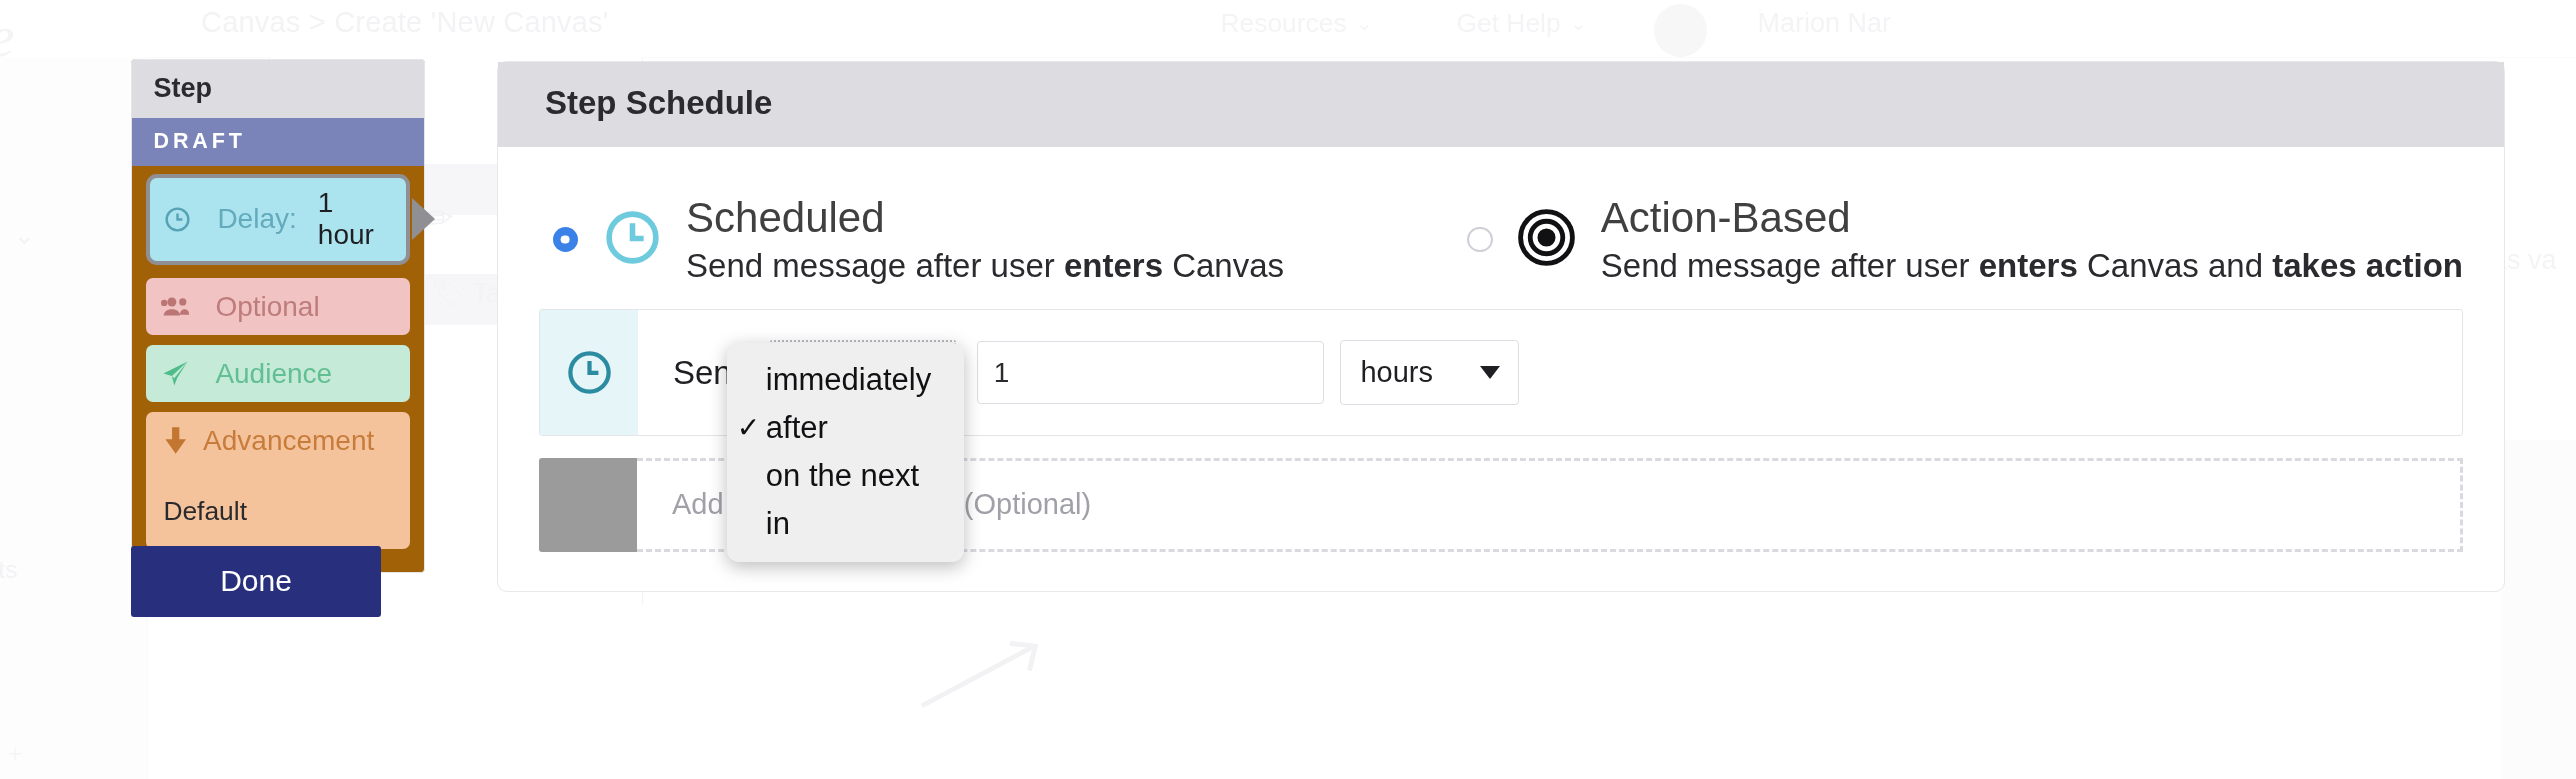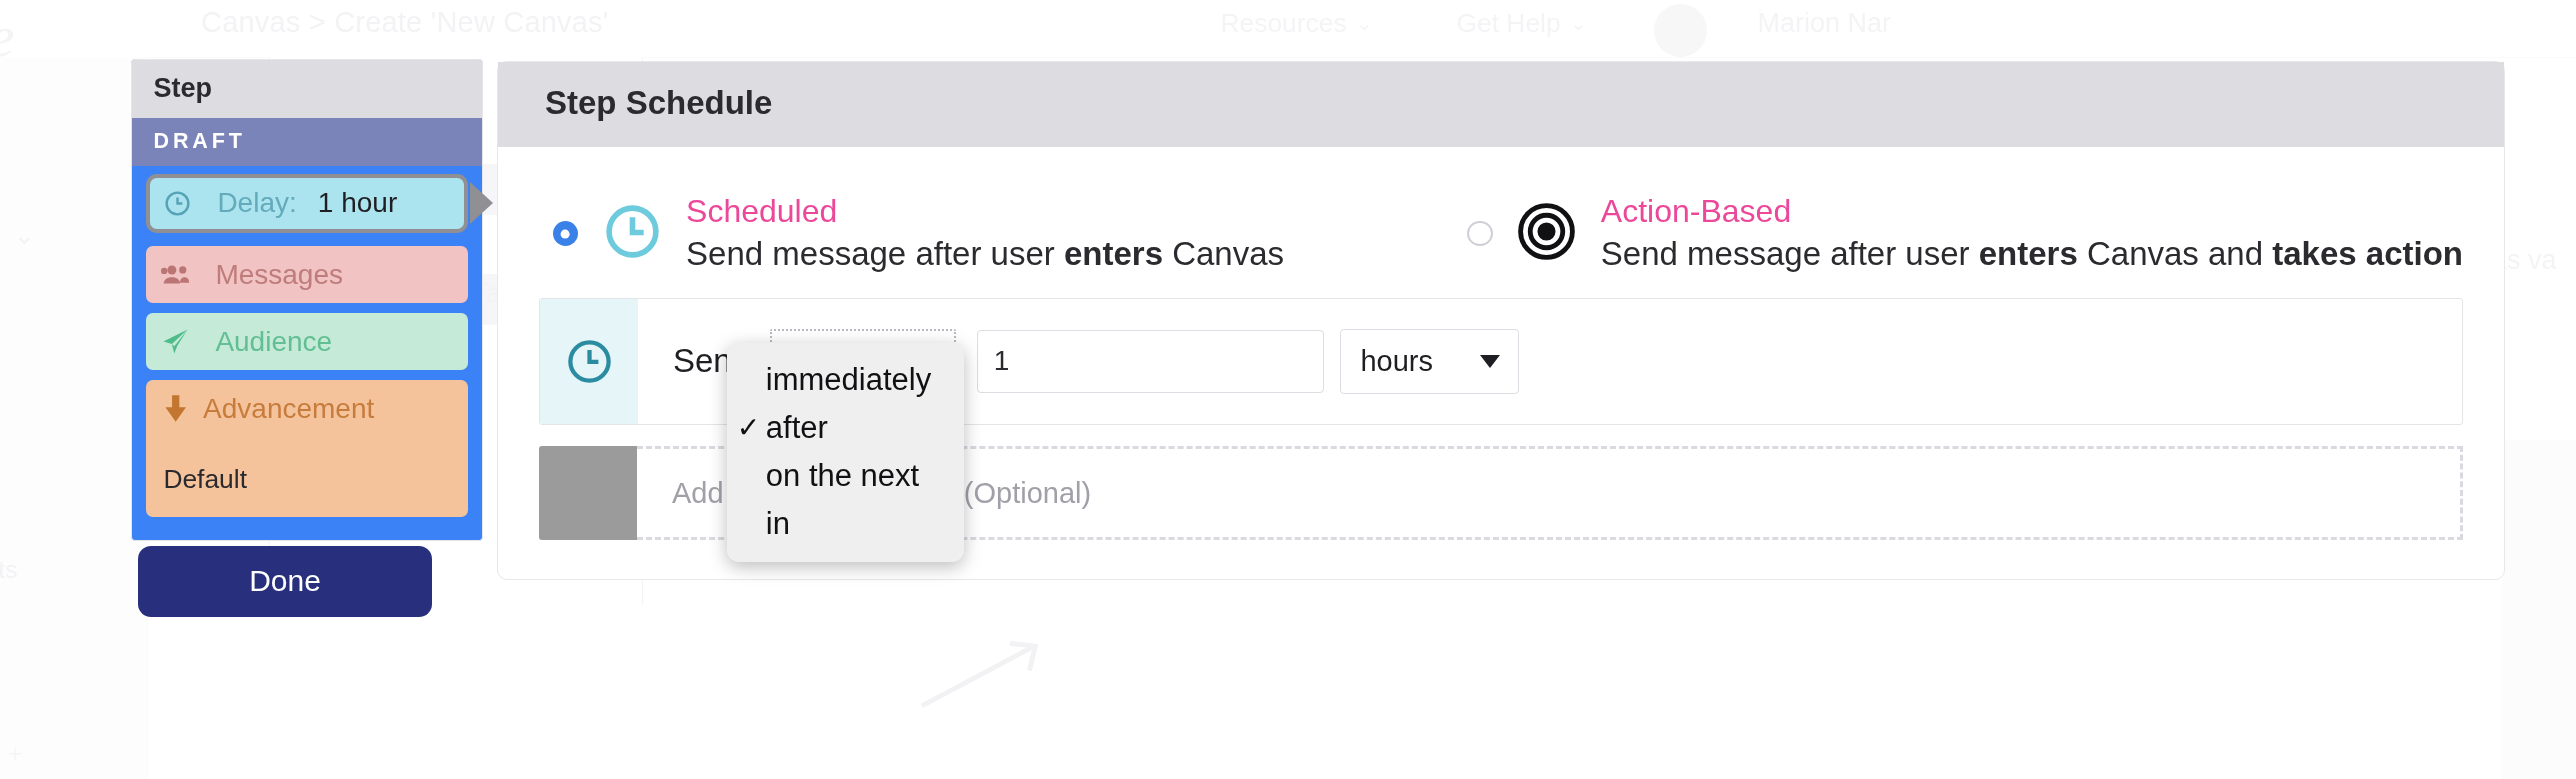--- a/index.html
+++ b/index.html
@@ -154,22 +154,22 @@
     position: absolute;
     left: 920px; top: 641px;
     width: 127px; height: 69px;
     color: #f5f5f7;
   }
 
   
   .step-panel {
     position: absolute;
     left: 131px; top: 59px;
-    width: 352px;
-    background: #3b82f6;
+    width: 294px;
+    background: #a16207;
     border: 1px solid #e6e6ea;
     border-radius: 3.9px;
     z-index: 10;
     box-sizing: border-box;
   }
   .step-panel-header {
     background: #dcdce1;
     padding: 12.7px 21.5px 14.7px 21.5px;
     font-size: 27px;
     font-weight: bold;
@@ -247,26 +247,26 @@
   }
   .chip-advancement .chip-ico { color: #c2762f; }
   .chip-adv-default {
     color: #2a2a2e;
     font-size: 26.4px;
     margin-top: 25.4px;
     margin-left: 2px;
   }
   .done-button {
     position: absolute;
-    left: 138px; top: 546px;
-    width: 294px;
+    left: 131px; top: 546px;
+    width: 250px;
     background: #28307d;
     color: #ffffff;
     border: none;
-    border-radius: 13px;
+    border-radius: 3px;
     font-size: 30px;
     font-family: "Liberation Sans", sans-serif;
     padding: 17.6px 0 19.6px 0;
     z-index: 10;
     cursor: pointer;
   }
 
   
   .modal {
     position: absolute;
@@ -320,22 +320,22 @@
   }
   .radio-dot.unchecked {
     background: #ffffff;
     border: 2px solid #cfcfd6;
     box-sizing: border-box;
   }
   .radio-dot.unchecked::after { display: none; }
   .opt-icon { flex: 0 0 auto; }
   .opt-text { line-height: 1.18; }
   .opt-title {
-    font-size: 32px;
-    color: #ec4899;
+    font-size: 42px;
+    color: #404040;
     margin-bottom: 3.9px;
   }
   .opt-sub {
     font-size: 33px;
     color: #2b2b2f;
     white-space: nowrap;
   }
   .opt-sub b { font-weight: bold; }
 
   .send-box {
@@ -522,21 +522,21 @@
     <div class="step-chip chip-audience">
       <span class="chip-ico">
         <svg width="31" height="29" viewBox="0 0 32 24" fill="currentColor">
           <circle cx="12" cy="7" r="5"></circle>
             <circle cx="24" cy="7" r="4"></circle>
             <circle cx="3.5" cy="8" r="3.5"></circle>
           <path d="M3 22c0-4 3.5-7 9-7s9 3 9 7z"></path>
             <path d="M21 21c0-3.2 1.6-6 5-6 3.1 0 5 2.4 5 6z"></path>
         </svg>
       </span>
-      <span>Messages</span>
+      <span>Optional</span>
     </div>
 
     <div class="step-chip chip-messages">
       <span class="chip-ico">
         <svg width="29" height="29" viewBox="0 0 24 24" fill="currentColor">
           <path d="M22 2 L2 12 L9 14 L11 22 L13.5 15.5 L22 2 Z M9 14 L22 2 L11 16 Z"></path>
         </svg>
       </span>
       <span>Audience</span>
     </div>

